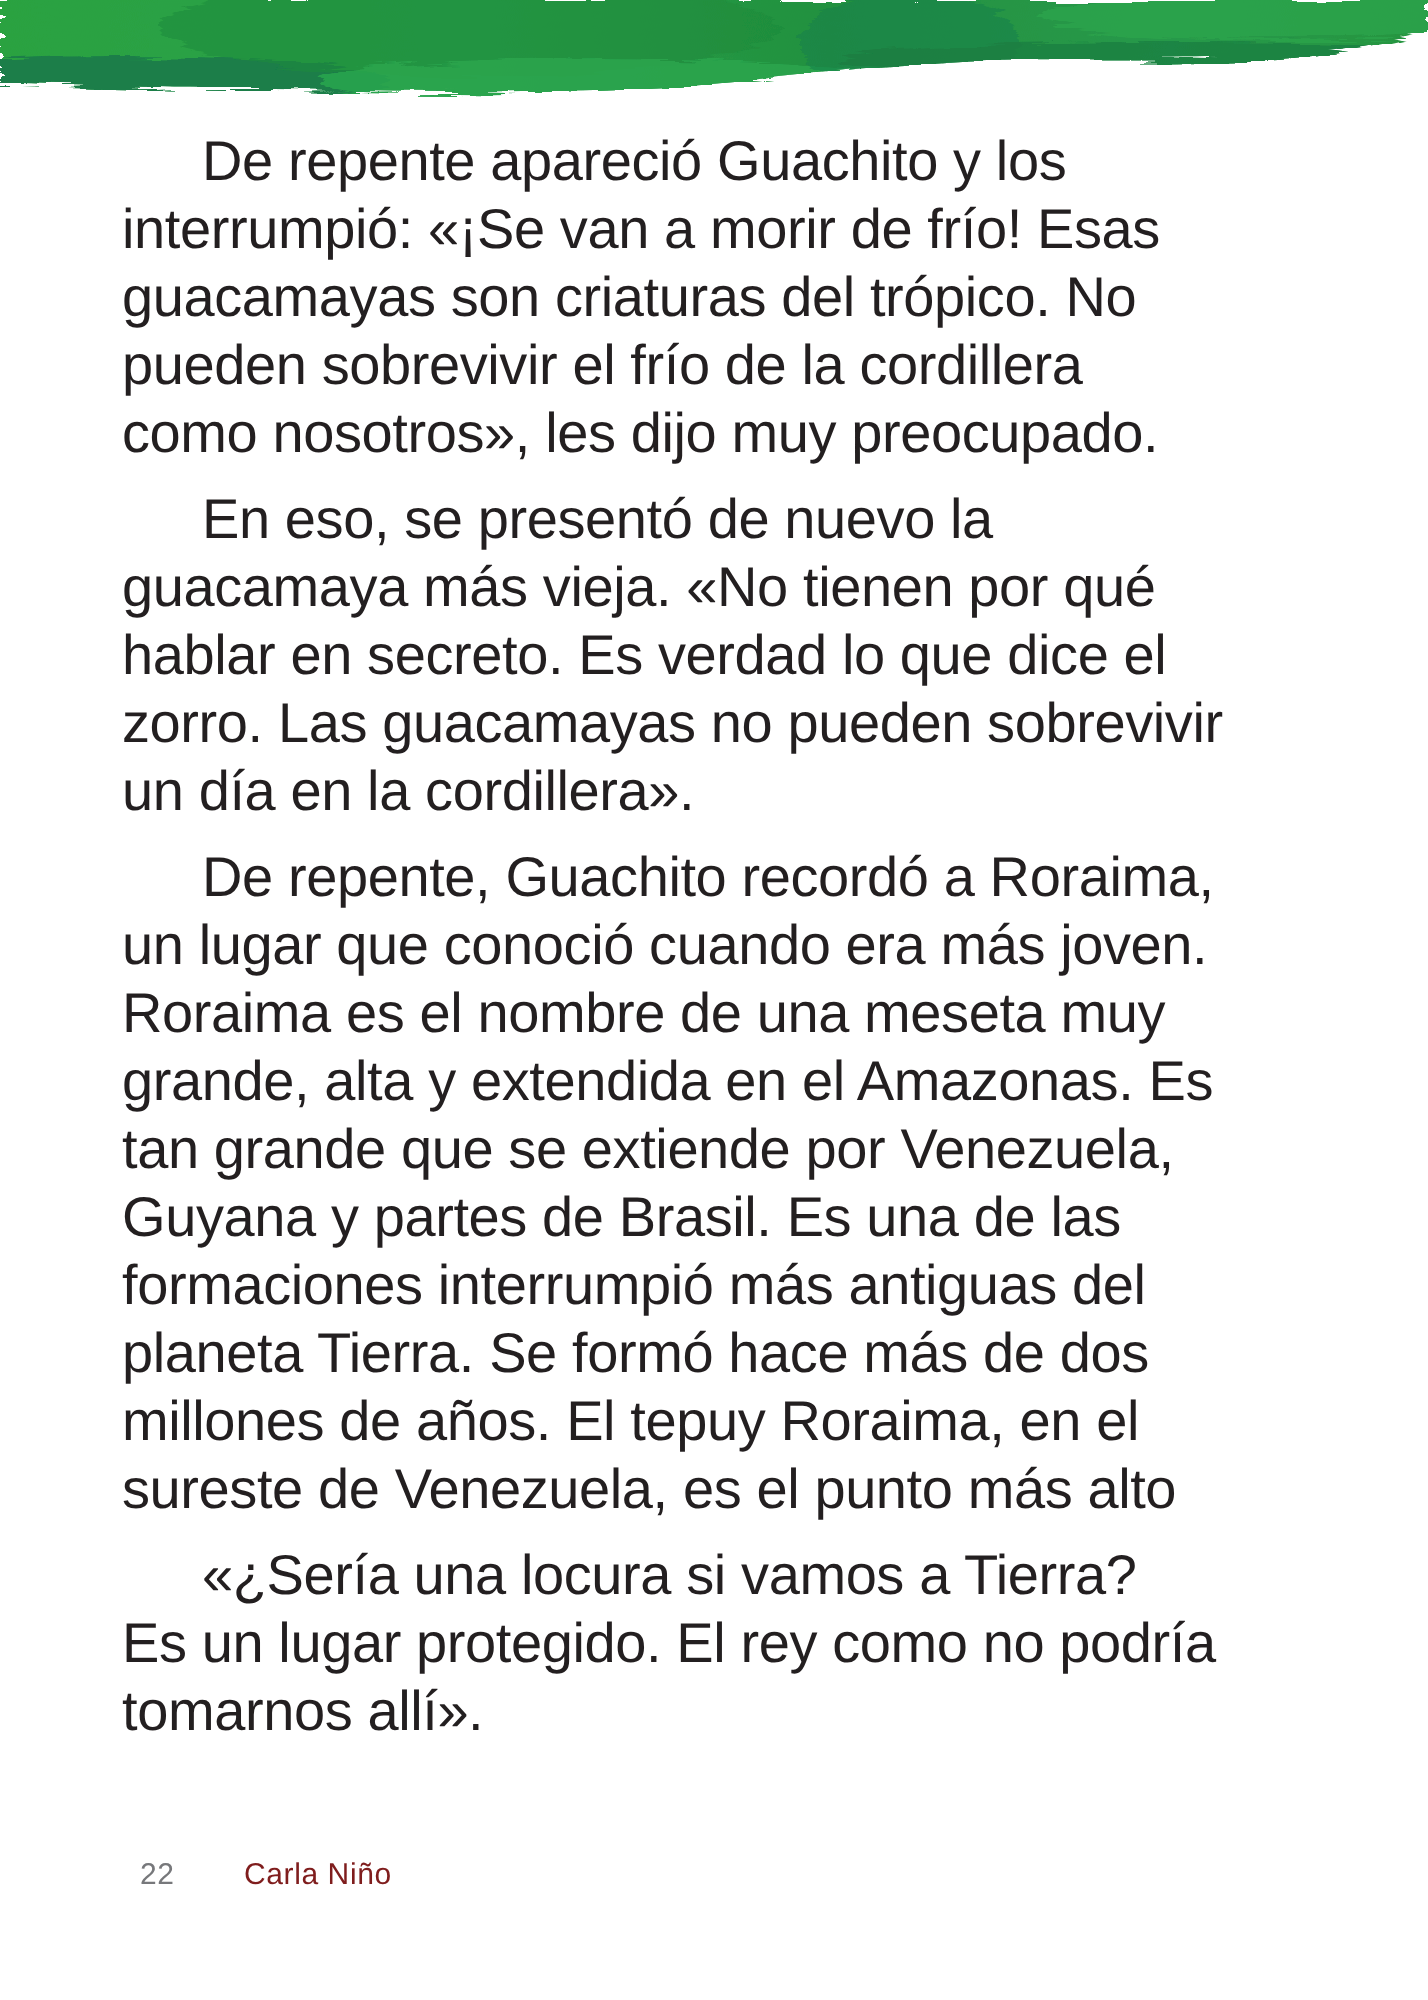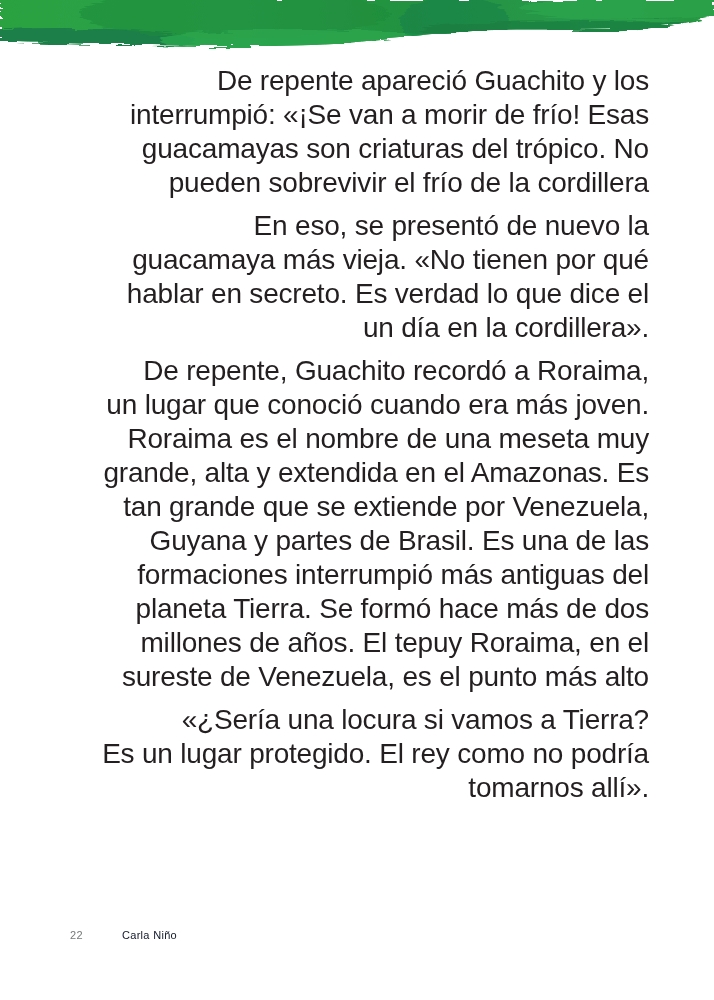--- a/index.html
+++ b/index.html
@@ -23,36 +23,35 @@
   }
   .text-block {
     position: absolute;
     left: 61px;
     top: 64px;
     width: 588px;
     font-size: 28px;
     line-height: 34px;
     letter-spacing: -0.2px;
     color: #231f20;
-    text-align: right;
   }
   .para {
     margin: 0 0 9px 0;
   }
   .line {
     white-space: nowrap;
   }
   .line.first {
     padding-left: 40px;
   }
   .footer {
     position: absolute;
     left: 70px;
     top: 929px;
-    font-size: 11px;
+    font-size: 15px;
     letter-spacing: 0.3px;
     display: flex;
     align-items: baseline;
   }
   .page-num {
     display: inline-block;
     min-width: 52px;
   }
   .author {
     display: inline-block;
@@ -93,25 +92,27 @@
       </g>
     </g>
   </svg>
 
   <div class="text-block" style="color: rgb(35, 31, 32);">
       <div class="para">
         <div class="line first">De repente apareció Guachito y los</div>
         <div class="line">interrumpió: «¡Se van a morir de frío! Esas</div>
         <div class="line">guacamayas son criaturas del trópico. No</div>
         <div class="line">pueden sobrevivir el frío de la cordillera</div>
+        <div class="line">como nosotros», les dijo muy preocupado.</div>
       </div>
       <div class="para">
         <div class="line first">En eso, se presentó de nuevo la</div>
         <div class="line">guacamaya más vieja. «No tienen por qué</div>
         <div class="line">hablar en secreto. Es verdad lo que dice el</div>
+        <div class="line">zorro. Las guacamayas no pueden sobrevivir</div>
         <div class="line">un día en la cordillera».</div>
       </div>
       <div class="para">
         <div class="line first">De repente, Guachito recordó a Roraima,</div>
         <div class="line">un lugar que conoció cuando era más joven.</div>
         <div class="line">Roraima es el nombre de una meseta muy</div>
         <div class="line">grande, alta y extendida en el Amazonas. Es</div>
         <div class="line">tan grande que se extiende por Venezuela,</div>
         <div class="line">Guyana y partes de Brasil. Es una de las</div>
         <div class="line">formaciones interrumpió más antiguas del</div>
@@ -121,16 +122,16 @@
       </div>
       <div class="para">
         <div class="line first">«¿Sería una locura si vamos a Tierra?</div>
         <div class="line">Es un lugar protegido. El rey como no podría</div>
         <div class="line">tomarnos allí».</div>
       </div>
     </div>
 
   <div class="footer">
     <span class="page-num" style="color: rgb(119, 120, 123);">22</span>
-    <span class="author" style="color: #0f172a;">Carla Niño</span>
+    <span class="author" style="color: #7f1d1d;">Carla Niño</span>
   </div>
 
 </div>
 
 </body></html>

